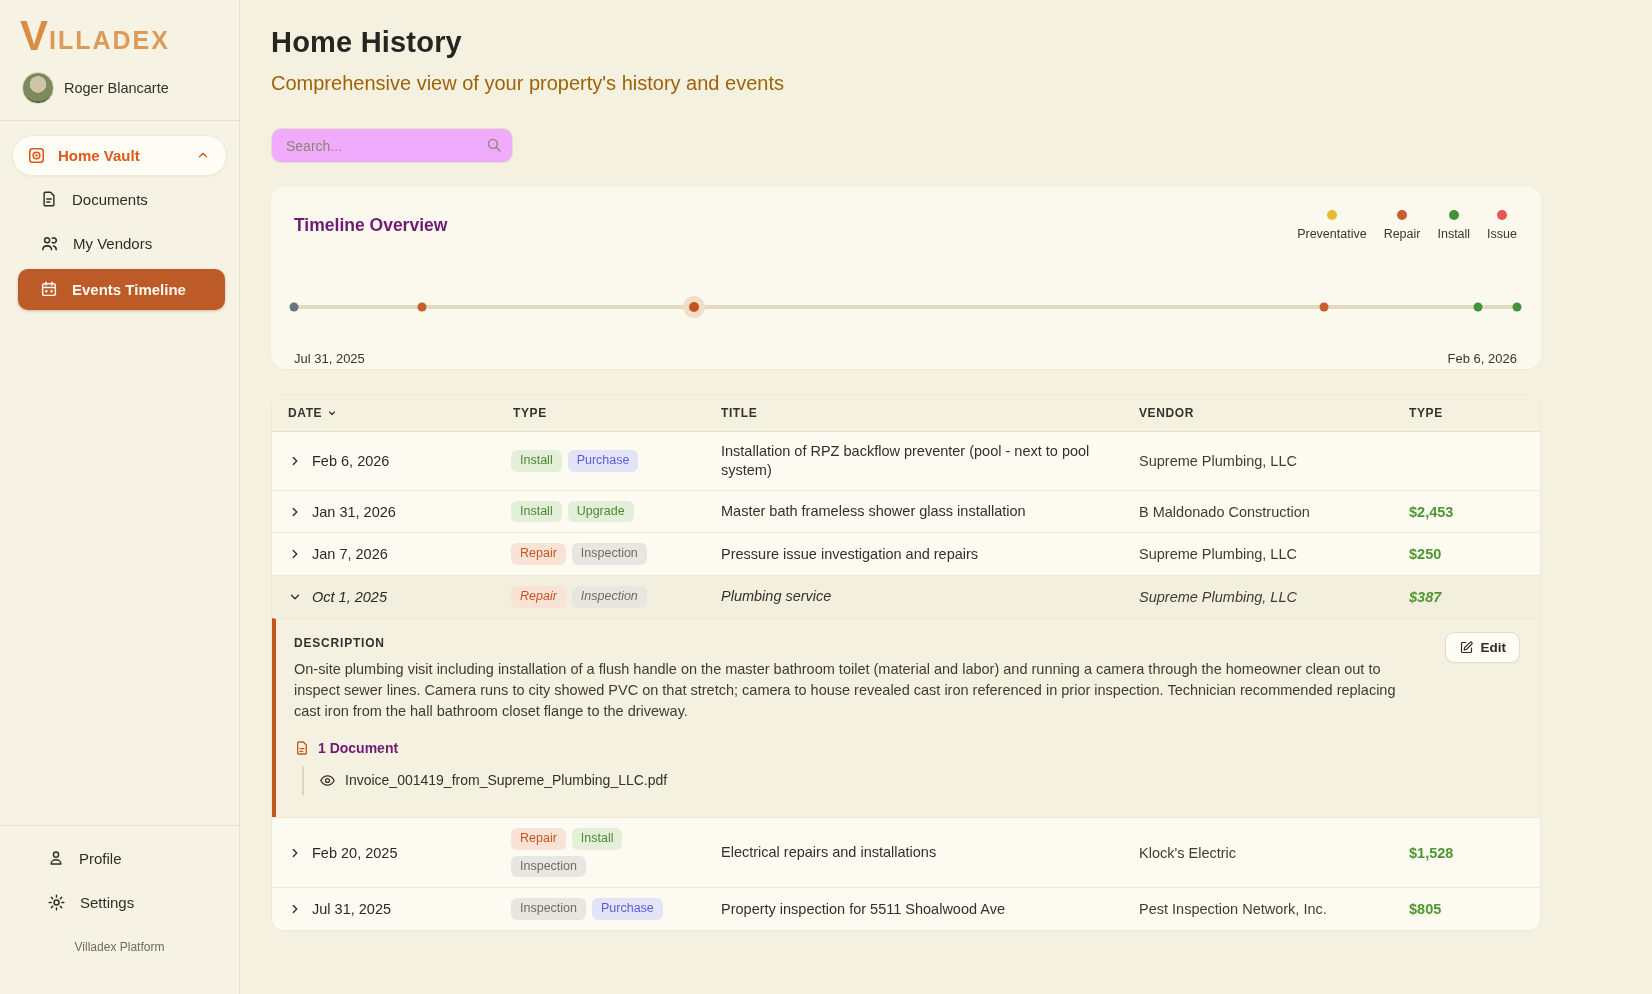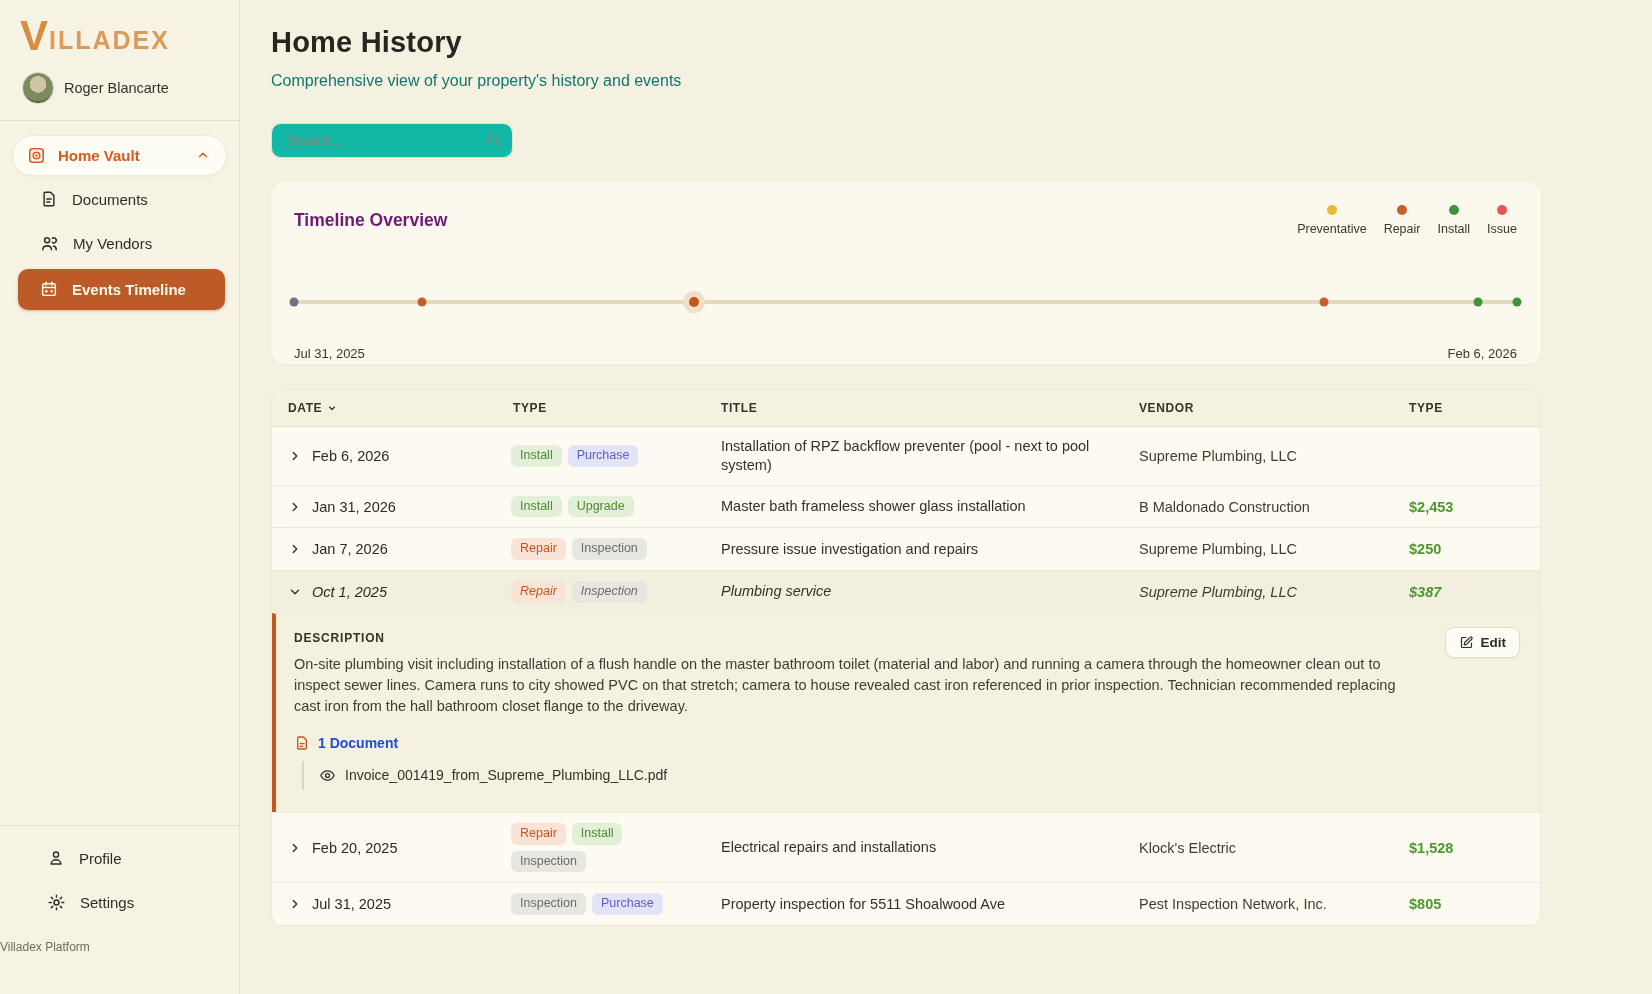--- a/index.html
+++ b/index.html
@@ -52,33 +52,33 @@
   }
   .icon { display:inline-flex; align-items:center; justify-content:center; }
 
   .sidebar-footer { margin-top:auto; padding-bottom:40px; }
   .sidebar-footer .side-divider { margin-bottom:10px; }
   .foot-item {
     display:flex; align-items:center; gap:14px;
     height:44px; padding:0 16px 0 30px;
     font-size:15px; color:#2f2d27; cursor:pointer;margin-left:17px;
   }
-  .platform { font-size:12px; color:#6f6b5d; padding-top:16px; }
+  .platform { text-align:center; font-size:12px; color:#6f6b5d; padding-top:16px; }
 
   
   main { flex:1; padding:26px 111px 0 31px; }
   .page-title { font-size:29px; font-weight:800; color:#272520; letter-spacing:0.2px; }
-  .page-sub { font-size:16px; color:#0f766e; margin-top:13px; }
+  .page-sub { font-size:20px; color:#a16207; margin-top:13px; }
 
   .search-wrap {
     margin-top:33px; position:relative; width:242px;
   }
   .search-input {
     width:100%; height:35px; border-radius:10px;
-    border:1px solid #e5dfca; background:#14b8a6;
+    border:1px solid #e5dfca; background:#f0abfc;
     padding:0 34px 0 14px; font-size:14px; color:#34312b;
     font-family:"Liberation Sans", sans-serif; outline:none;
   }
   .search-input::placeholder { color:#8a8678; }
   .search-icon { position:absolute; right:10px; top:8px; }
 
   
   .tl-card {
     margin-top:24px; width:1270px; height:182px;
     background:#fbf9ed; border-radius:14px;
@@ -140,21 +140,21 @@
   
   .detail {
     border-left:4px solid #c2571c; border-top:1px solid #efe9d8;
     background:#f5f1e0; position:relative;
     padding:17px 140px 22px 18px;
   }
   .detail-label { font-size:12px; font-weight:700; letter-spacing:0.8px; color:#33312b; }
   .detail-text {
     margin-top:9px; font-size:14.5px; color:#3f3c34; line-height:1.48; max-width:1132px;
   }
-  .doc-count { margin-top:17px; display:flex; align-items:center; gap:8px; font-size:14px; font-weight:600; color:#1d4ed8; }
+  .doc-count { margin-top:17px; display:flex; align-items:center; gap:8px; font-size:14px; font-weight:600; color:#701a75; }
   .doc-list { margin:10px 0 0 8px; border-left:2px solid #ddd6bf; padding-left:15px; }
   .doc-item { display:flex; align-items:center; gap:9px; font-size:14px; color:#34312b; padding:6px 0; cursor:pointer; }
   .edit-btn {
     position:absolute; top:13px; right:20px;
     display:flex; align-items:center; gap:7px;
     background:#fdfcf5; border:1px solid #e3ddc8; border-radius:9px;
     height:31px; padding:0 13px; font-size:13.5px; font-weight:600; color:#2f2d27;
     cursor:pointer; box-shadow:0 1px 2px rgba(90,80,50,0.06);
     font-family:"Liberation Sans", sans-serif;
   }

